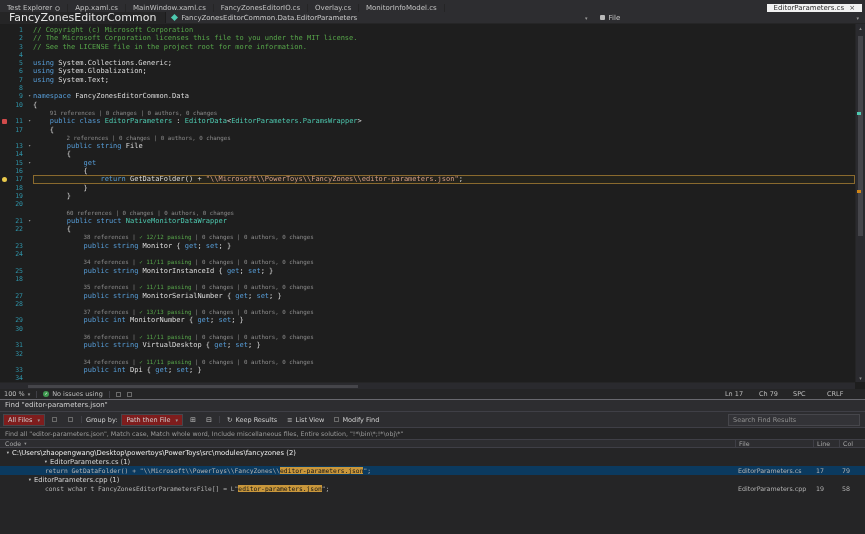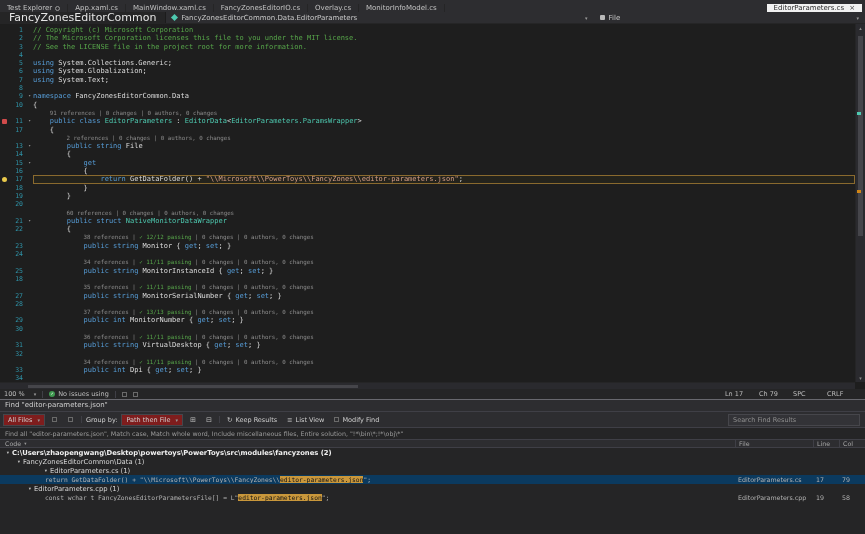--- a/index.html
+++ b/index.html
@@ -40,21 +40,21 @@
 .vscroll{position:absolute;right:0;top:0;bottom:7px;width:10px;background:#2a2a2e;border-left:1px solid #252526;font-size:5px;color:#8a8a8a;text-align:center}
 .vthumb{position:absolute;left:2px;right:2px;top:12px;height:200px;background:#45454a}
 .mark{position:absolute;left:1px;width:4px;height:3px}
 .varrow-top{position:absolute;top:1px;left:0;right:0}
 .varrow-bot{position:absolute;bottom:1px;left:0;right:0}
 .hscroll{position:absolute;left:0;right:10px;bottom:0;height:7px;background:#2a2a2e;border-top:1px solid #252526}
 .hthumb{position:absolute;top:2px;height:3px;left:28px;width:330px;background:#45454a}
 
 
 .estatus{height:10px;display:flex;align-items:center;background:#252526;font-size:6.5px;color:#bdbdbd;padding:0 4px;gap:6px}
-.zoom{display:flex;align-items:center;gap:9px}
+.zoom{display:flex;align-items:center;gap:3px}
 .zoom .arrow{font-size:5px;color:#9a9a9a}
 .sep{width:1px;height:7px;background:#3f3f46;flex:none}
 .issue{display:flex;align-items:center;gap:3px}
 .check-circle{width:6px;height:6px;border-radius:50%;background:#3f9950;color:#fff;font-size:4px;line-height:6px;text-align:center;display:inline-block}
 .dimicon{width:5px;height:5px;border:1px solid #6a6a6a;display:inline-block}
 .status-right{margin-left:auto;display:flex}
 .status-right span{width:34px}
 
 
 .find-panel{height:135px;background:#252526;border-top:1px solid #68686e}
@@ -71,21 +71,21 @@
 .fh-code{flex:1;padding-left:5px;display:flex;align-items:center;gap:3px}
 .fh-code .arrow{font-size:4.5px;color:#9a9a9a}
 .fh-file{width:78px;flex:none}.fh-line{width:26px;flex:none}.fh-col{width:26px;flex:none}
 .fh-file,.fh-line,.fh-col{border-left:1px solid #3f3f46;padding-left:3px;height:100%;display:flex;align-items:center}
 .find-rows{overflow:hidden}
 .fr-row{height:9px;display:flex;align-items:center;color:#d6d6d6}
 .fr-row.sel{background:var(--selection,#0b3a5f)}
 .fr-code{flex:1;display:flex;align-items:center;white-space:pre;overflow:hidden}
 .tw{width:8px;flex:none;text-align:center;font-size:4.5px;color:#c6c6c6}
 .ftext{font-size:6.8px}
-.root{font-weight:bold;color:#f0f0f0}
+.root{font-weight:normal;color:#f0f0f0}
 .mtext{font-family:"DejaVu Sans Mono",monospace;font-size:6.3px;color:#b2b2b2}
 .mhit{font-family:"DejaVu Sans Mono",monospace;font-size:6.3px;background:var(--match-highlight,#c9973b);color:#151515}
 .fr-file{width:78px;flex:none}.fr-line{width:26px;flex:none}.fr-col{width:26px;flex:none}
 .fr-file,.fr-line,.fr-col{font-size:6.3px;color:#b2b2b2;padding-left:3px}
 </style>
 </head>
 <body>
 
 <div class="tabs-row" id="tabs1">
   <div class="tab">
@@ -472,26 +472,20 @@
     <div class="fh-col">Col</div>
   </div>
   <div class="find-rows" id="find-rows">
       <div class="fr-row">
         <div class="fr-code" style="padding-left: 4px;"><span class="tw">▾</span><span class="ftext root">C:\Users\zhaopengwang\Desktop\powertoys\PowerToys\src\modules\fancyzones (2)</span></div>
         <div class="fr-file"></div>
         <div class="fr-line"></div>
         <div class="fr-col"></div>
       </div>
       <div class="fr-row">
-        <div class="fr-code" style="padding-left: 15px;"><span class="tw">▾</span><span class="ftext">FancyZonesEditorCommon\Data (1)</span></div>
-        <div class="fr-file"></div>
-        <div class="fr-line"></div>
-        <div class="fr-col"></div>
-      </div>
-      <div class="fr-row">
         <div class="fr-code" style="padding-left: 42px;"><span class="tw">▾</span><span class="ftext">EditorParameters.cs (1)</span></div>
         <div class="fr-file"></div>
         <div class="fr-line"></div>
         <div class="fr-col"></div>
       </div>
       <div class="fr-row sel">
         <div class="fr-code" style="padding-left: 37px;"><span class="tw"></span><span class="mtext">return GetDataFolder() + "\\Microsoft\\PowerToys\\FancyZones\\</span><span class="mhit">editor-parameters.json</span><span class="mtext">";</span></div>
         <div class="fr-file">EditorParameters.cs</div>
         <div class="fr-line">17</div>
         <div class="fr-col">79</div>

